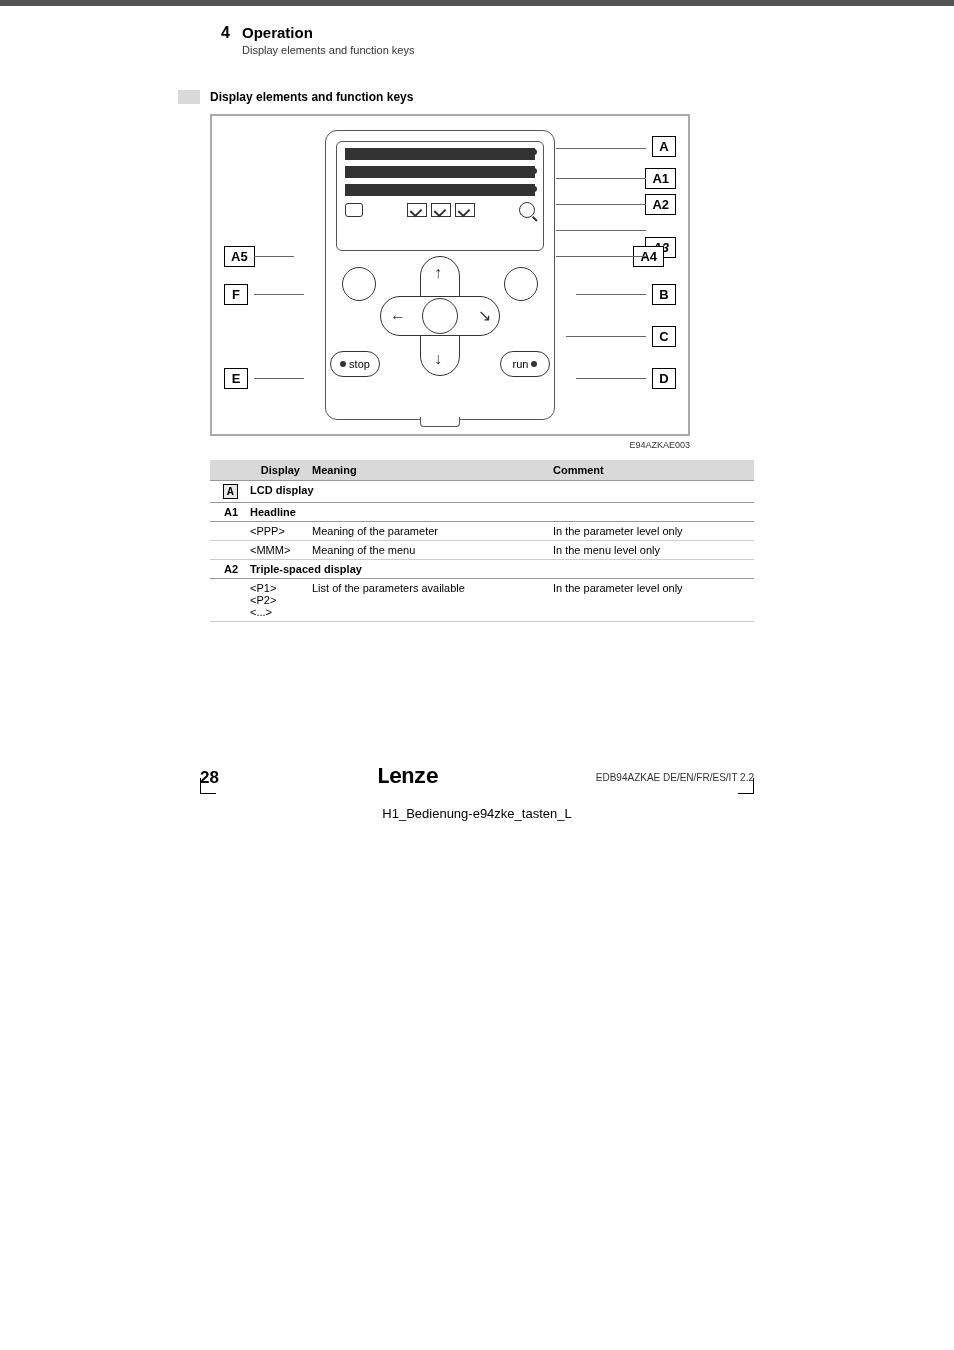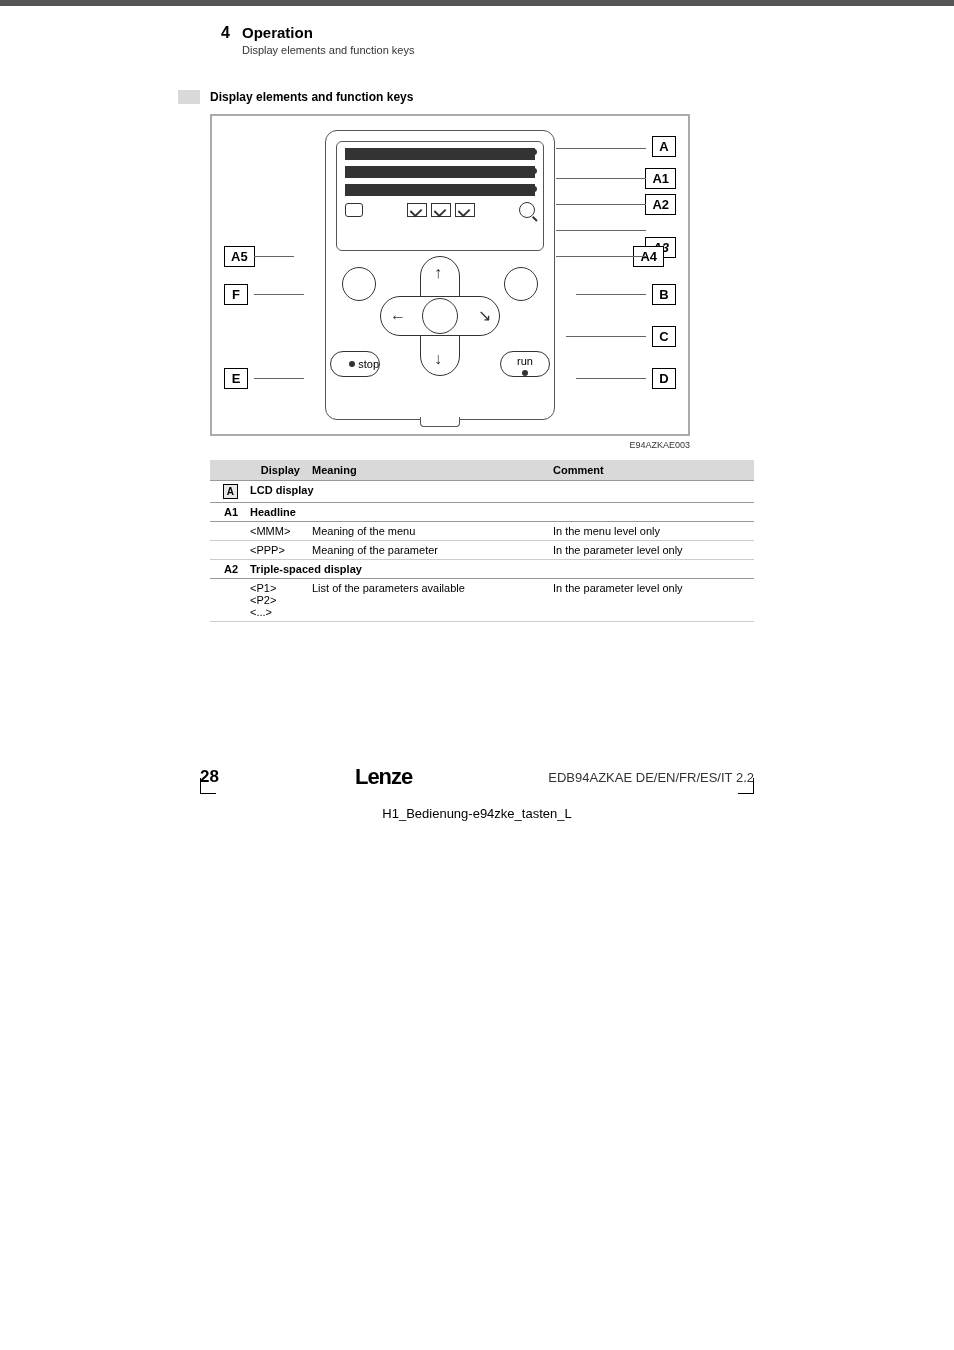--- a/index.html
+++ b/index.html
@@ -188,31 +188,31 @@
   .side-btn.tl { left: -8px; top: 6px; }
   .side-btn.tr { right: -8px; top: 6px; }
   .pill-btn {
     position: absolute;
     width: 50px; height: 26px;
     border: 1.5px solid #333;
     border-radius: 13px;
     background: #fff;
     display: flex;
     align-items: center;
-    justify-content: flex-end;
+    justify-content: center;
     font-size: 11px;
     gap: 3px;
   }
   .pill-btn .dot {
     width: 6px; height: 6px;
     background: #333;
     border-radius: 50%;
   }
   .pill-btn.stop { left: -20px; top: 90px; }
-  .pill-btn.run { right: -20px; top: 90px; flex-direction: column; }
+  .pill-btn.run { right: -20px; top: 90px; }
   .tab {
     position: absolute;
     bottom: -8px;
     left: 50%;
     transform: translateX(-50%);
     width: 40px; height: 10px;
     border: 1.5px solid #555;
     border-top: none;
     border-radius: 0 0 4px 4px;
     background: #fff;
@@ -287,26 +287,26 @@
     bottom: 560px;
     left: 200px;
     right: 200px;
     display: flex;
     align-items: center;
     justify-content: space-between;
     font-size: 11px;
   }
   .footer .page-num { font-weight: bold; font-size: 17px; }
   .footer .logo {
-    font-family: Liberation Sans, sans-serif;
+    font-family: Liberation Mono, monospace;
     font-weight: 900;
     font-size: 22px;
     letter-spacing: -1px;
   }
-  .footer .docid { font-size: 13px; color: #333; }
+  .footer .docid { font-size: 10px; color: #333; }
   .crop-mark {
     position: absolute;
     width: 16px; height: 16px;
   }
   .crop-mark.bl { left: 200px; bottom: 556px; border-left: 1px solid #000; border-bottom: 1px solid #000; }
   .crop-mark.br { right: 200px; bottom: 556px; border-right: 1px solid #000; border-bottom: 1px solid #000; }
   .bottom-caption {
     position: absolute;
     top: 806px;
     left: 0; right: 0;
@@ -413,29 +413,29 @@
         <tr class="sub-head">
           <td class="col1"><span class="boxed-letter">A</span></td>
           <td colspan="3">LCD display</td>
         </tr>
         <tr class="sub-head">
           <td class="col1">A1</td>
           <td colspan="3">Headline</td>
         </tr>
         <tr>
           <td class="col1"></td>
+          <td class="col2">&lt;PPP&gt;</td>
+          <td>Meaning of the parameter</td>
+          <td>In the parameter level only</td>
+        </tr>
+        <tr>
+          <td class="col1"></td>
           <td class="col2">&lt;MMM&gt;</td>
           <td>Meaning of the menu</td>
           <td>In the menu level only</td>
-        </tr>
-        <tr>
-          <td class="col1"></td>
-          <td class="col2">&lt;PPP&gt;</td>
-          <td>Meaning of the parameter</td>
-          <td>In the parameter level only</td>
         </tr>
         <tr class="sub-head">
           <td class="col1">A2</td>
           <td colspan="3">Triple-spaced display</td>
         </tr>
         <tr>
           <td class="col1"></td>
           <td class="col2" style="white-space:pre-line;">&lt;P1&gt;
 &lt;P2&gt;
 &lt;...&gt;</td>

